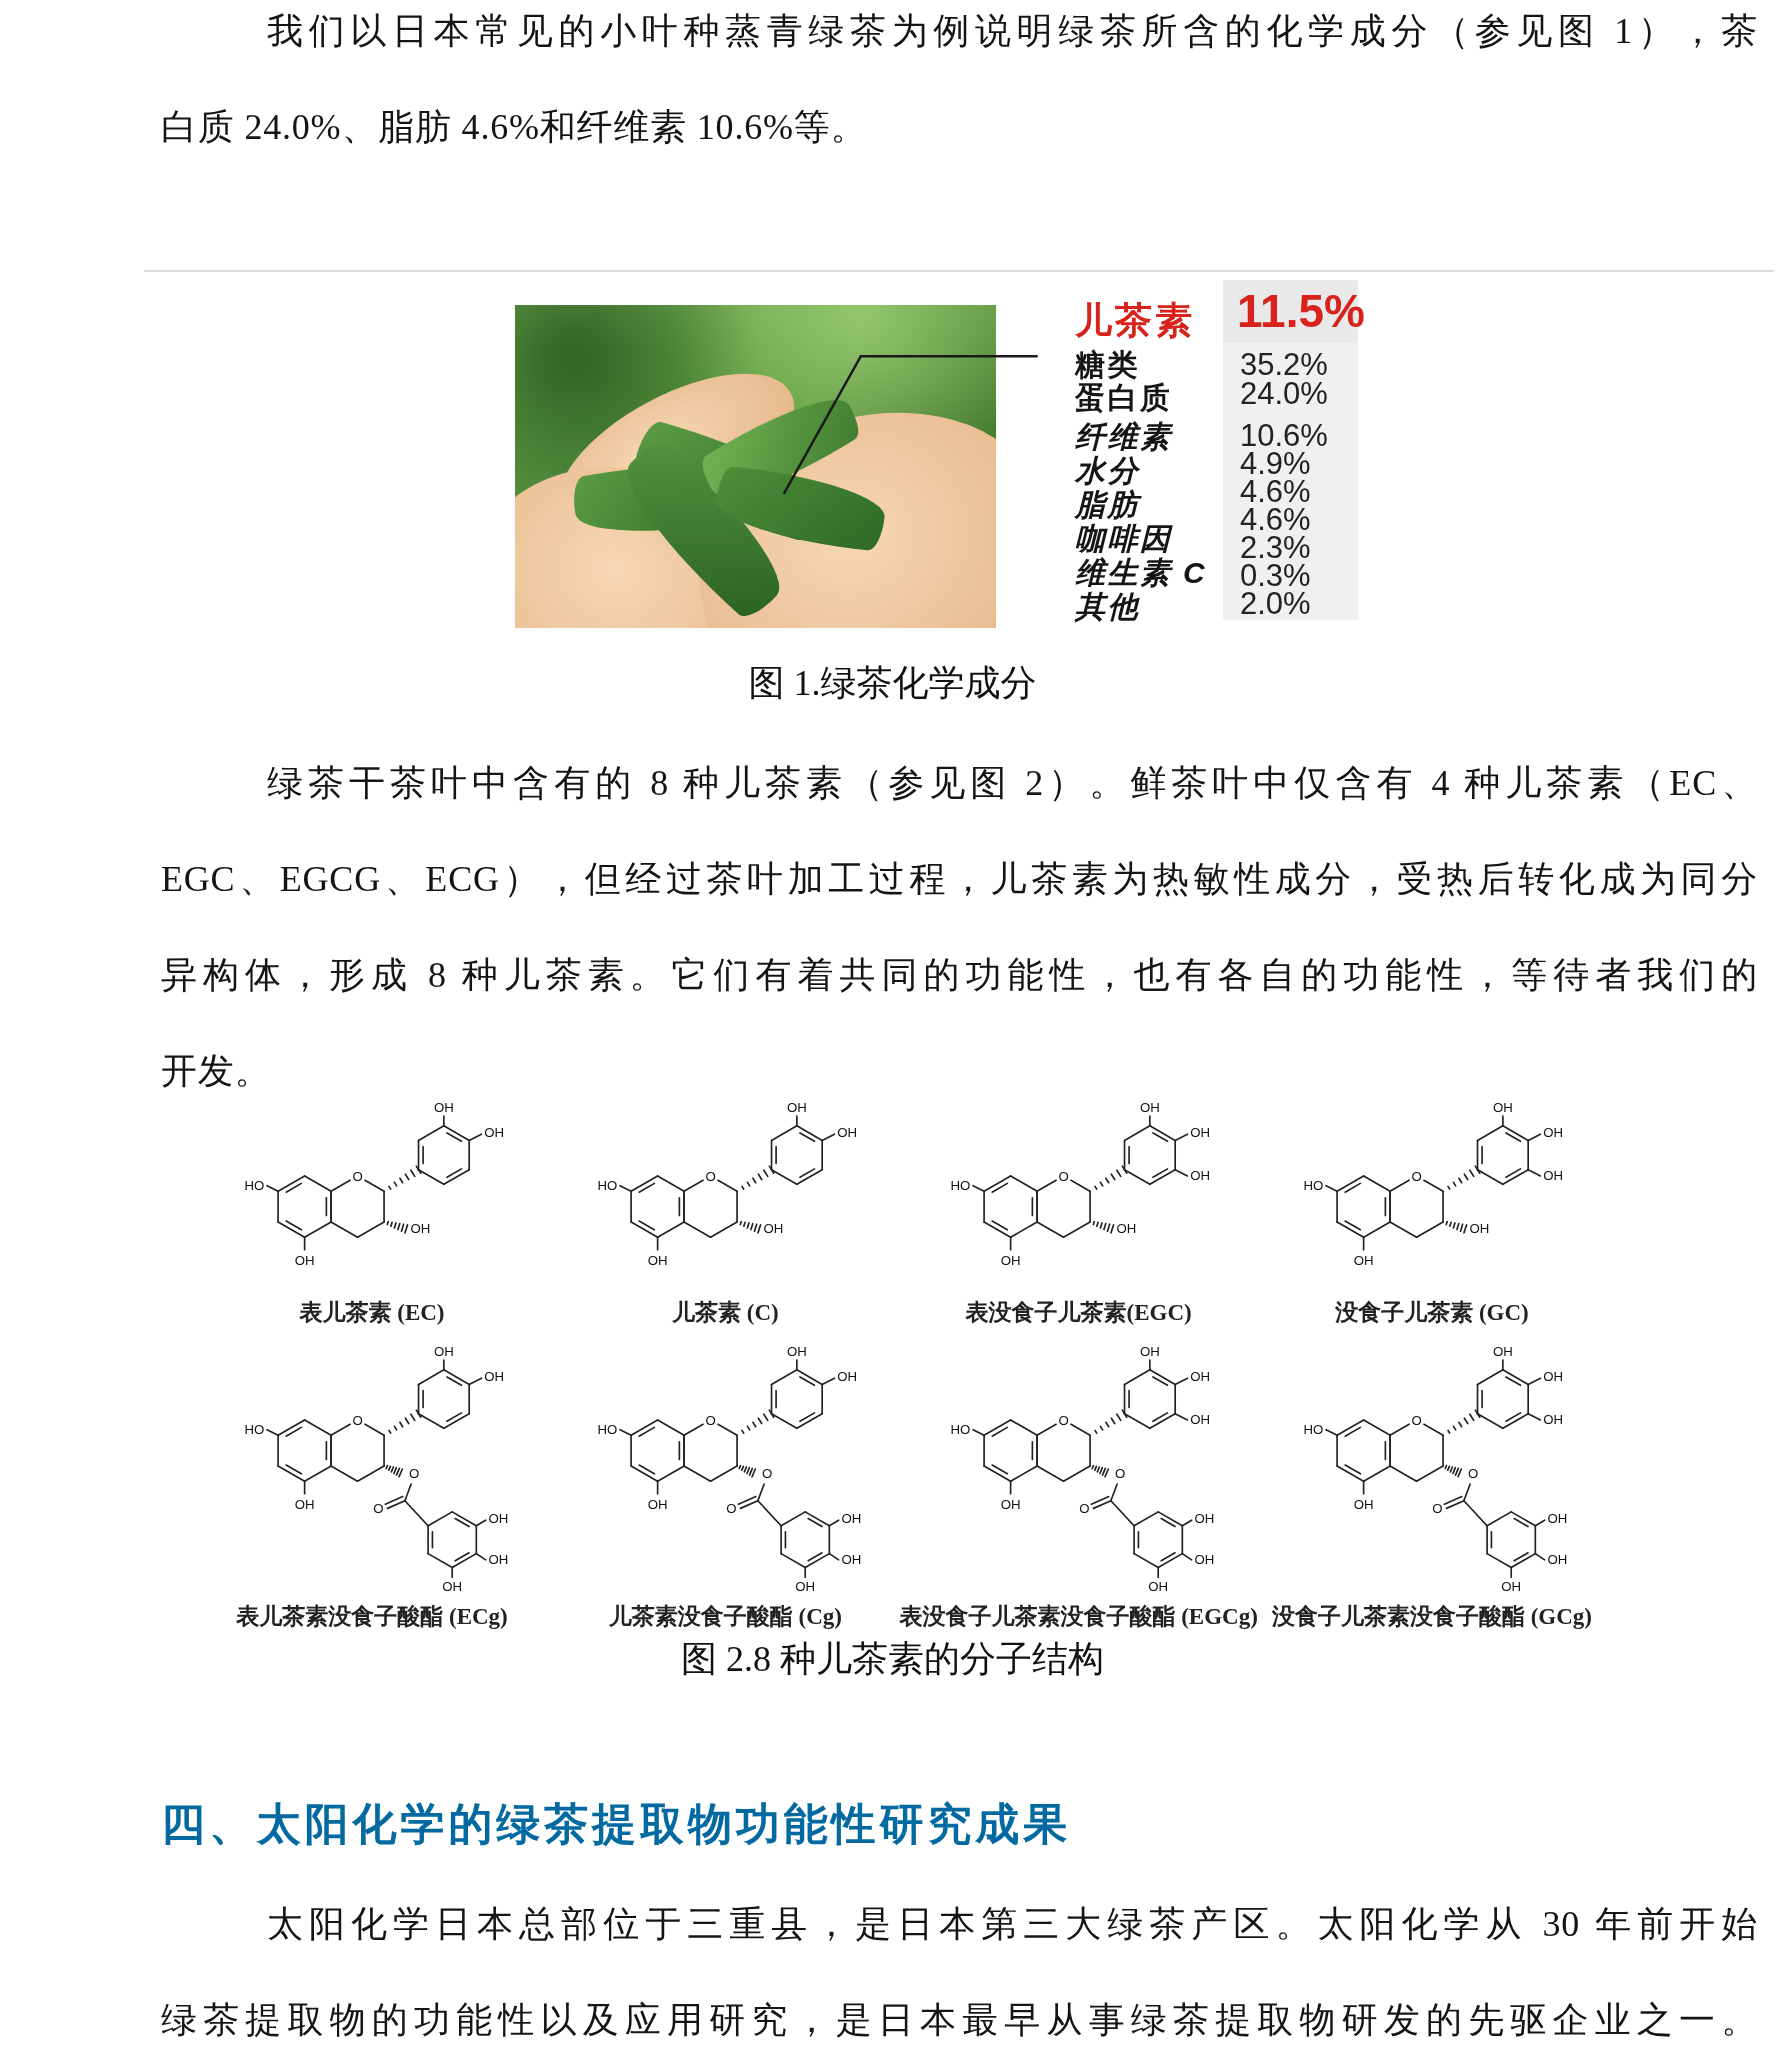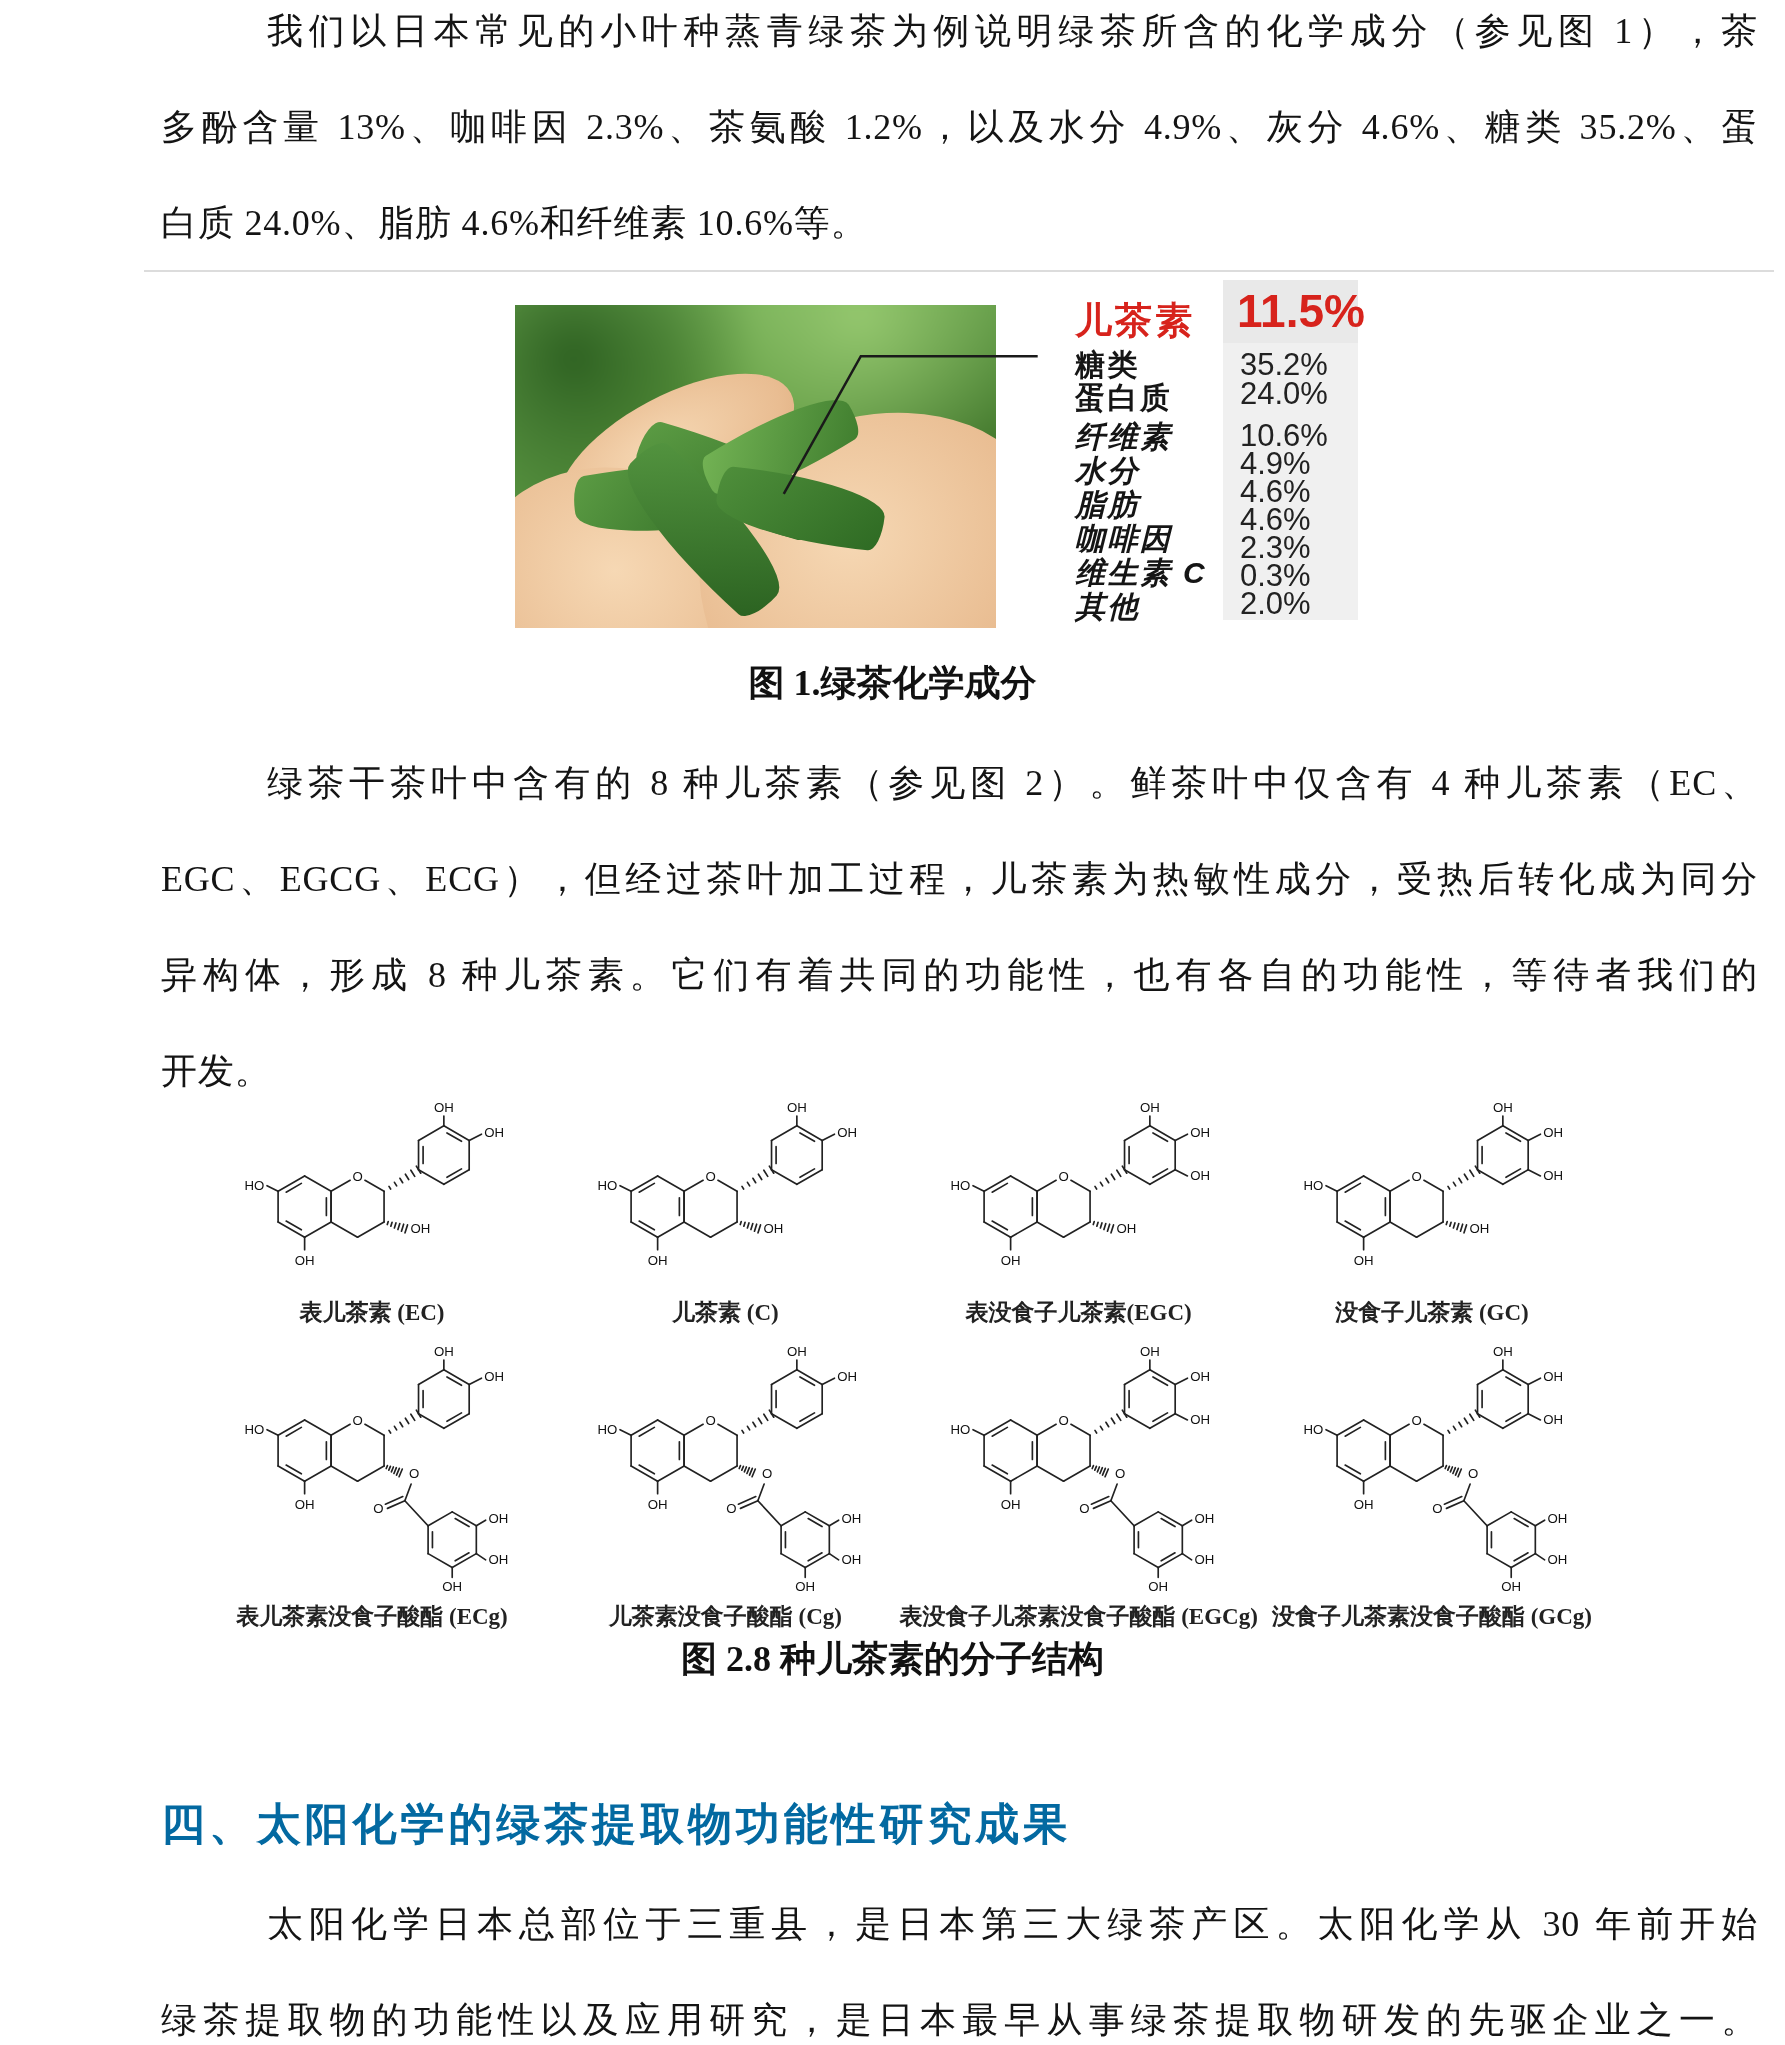--- a/index.html
+++ b/index.html
@@ -37,21 +37,21 @@
   .f1-gray{position:absolute;left:1223px;top:280px;width:135px;height:340px;background:#f0f0f0;}
   .f1-gray2{position:absolute;left:1223px;top:280px;width:135px;height:63px;background:#e9e9e9;}
   .f1-hl-label{position:absolute;left:1075px;top:296px;font:bold 37px "Liberation Sans","DejaVu Sans",sans-serif;color:#d7231c;letter-spacing:3.1px;}
   .f1-hl-value{position:absolute;left:1237px;top:284px;font:bold 46px "Liberation Sans","DejaVu Sans",sans-serif;color:#d7231c;}
   .f1-lab{position:absolute;left:1075px;font:bold 30px "Liberation Sans","DejaVu Sans",sans-serif;color:#151515;letter-spacing:2.4px;}
   .f1-val{position:absolute;left:1240px;font:31px "Liberation Sans","DejaVu Sans",sans-serif;color:#222;}
   .f1-glabs{position:absolute;left:1075px;top:420px;font:bold 30px "Liberation Sans","DejaVu Sans",sans-serif;color:#151515;letter-spacing:2.4px;}
   .f1-glabs div{height:34px;line-height:34px;font-style:italic;}
   .f1-gvals{position:absolute;left:1240px;top:422px;font:31px "Liberation Sans","DejaVu Sans",sans-serif;color:#222;}
   .f1-gvals div{height:28px;line-height:28px;}
-  .caption{position:absolute;left:0;width:1785px;text-align:center;font-size:36px;font-weight:bold;color:#111;}
+  .caption{position:absolute;left:0;width:1785px;text-align:center;font-size:36px;font-weight:normal;color:#111;}
 
   
   .mol-grid{position:absolute;left:198px;top:1098px;width:1408px;}
   .mol-row{display:flex;justify-content:space-between;}
   .mol-row.r2{margin-top:14px;}
   .mol-cell{width:348px;display:flex;flex-direction:column;align-items:center;}
   .mol-label{margin-top:20.5px;font:bold 23px "Liberation Serif","DejaVu Serif",serif;color:#222;white-space:nowrap;}
   .r2 .mol-label{margin-top:4.7px;}
   svg.mol line{stroke:#222;stroke-width:2.4;stroke-linecap:round;}
   svg.mol text{font:19px "Liberation Sans","DejaVu Sans",sans-serif;fill:#111;}
@@ -59,21 +59,20 @@
   .heading{position:absolute;left:161px;top:1795px;font:bold 44px "Liberation Sans","DejaVu Sans",sans-serif;
            color:#0369a1;letter-spacing:3.9px;}
 </style>
 </head>
 <body>
 
 <div class="page">
 
   <div class="para" style="top:9.4px">
     <div class="line indent">我们以日本常见的小叶种蒸青绿茶为例说明绿茶所含的化学成分（参见图 1），茶</div>
-    <div class="line">多酚含量 13%、咖啡因 2.3%、茶氨酸 1.2%，以及水分 4.9%、灰分 4.6%、糖类 35.2%、蛋</div>
     <div class="line noj">白质 24.0%、脂肪 4.6%和纤维素 10.6%等。</div>
   </div>
 
   <div class="rule"></div>
 
   <div class="photo">
     <div class="ph-bg"></div>
     <div class="hand hand-top"></div>
     <div class="hand hand-left"></div>
     <div class="hand hand-right"></div>

